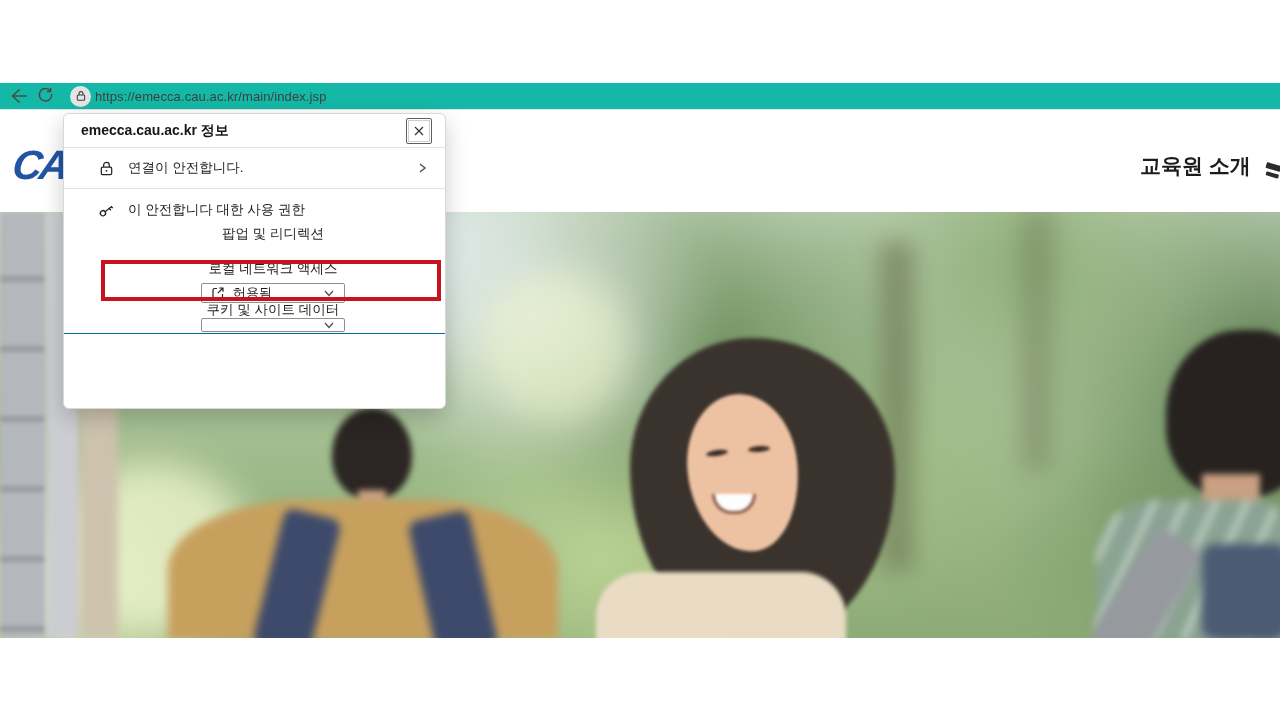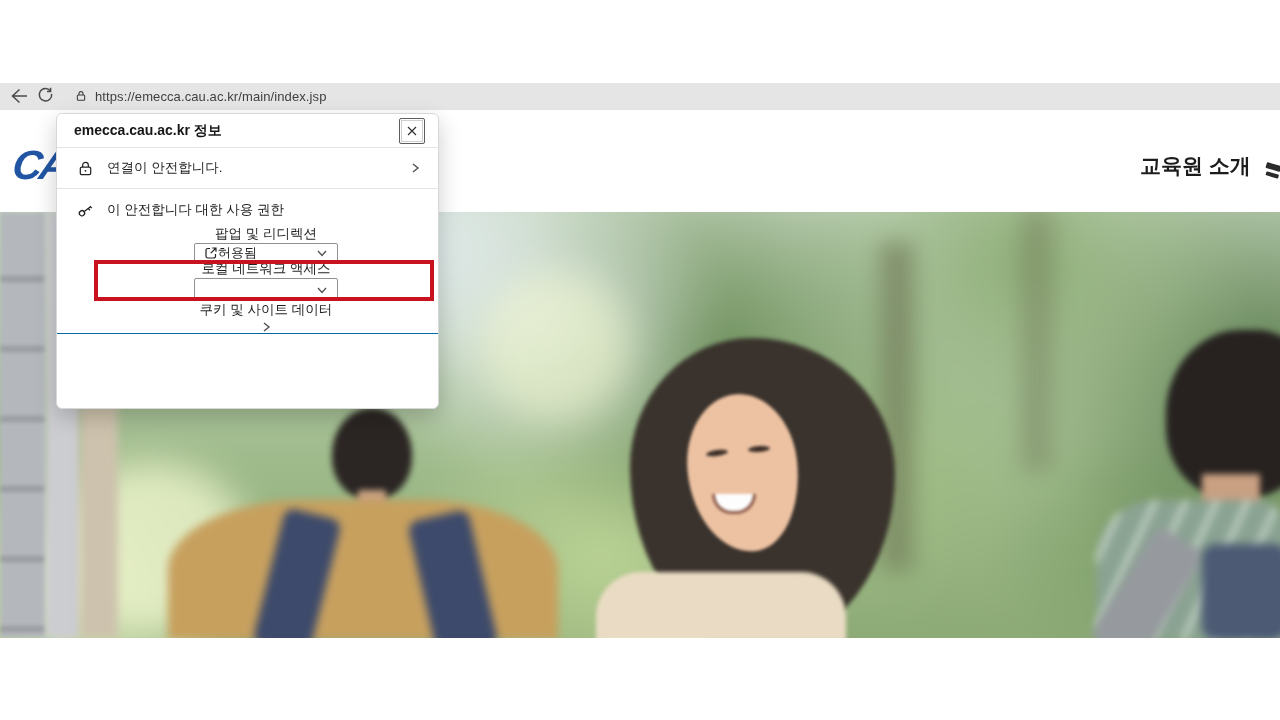--- a/index.html
+++ b/index.html
@@ -2,21 +2,21 @@
 <html><head>
 <meta charset="utf-8">
 <style>
   * { margin:0; padding:0; box-sizing:border-box; }
   html,body { width:1280px; height:720px; background:#fff; overflow:hidden;
               font-family:"Liberation Sans", sans-serif; }
   .stage { position:relative; width:1280px; height:720px; background:#fff; }
 
   
   .toolbar { position:absolute; left:0; top:83px; width:1280px; height:27px;
-             background:#e5e5e5; border-bottom:1px solid #e4e4e7;
+             background:#14b8a6; border-bottom:1px solid #e4e4e7;
              display:flex; align-items:center; padding-left:4px; }
   .tb-btn { width:28px; height:24px; display:flex; align-items:center; justify-content:center; }
   .lock-badge { width:21px; height:21px; border-radius:50%; background:#e4e4e4;
                 display:flex; align-items:center; justify-content:center; margin:0 4px 0 10px; }
   .url-text { font-size:13px; color:#3f3f3f; letter-spacing:.1px; }
 
   
   .site-header { position:absolute; left:0; top:110px; width:1280px; height:102px; background:#fff; }
   .logo { position:absolute; left:13px; top:32px; font-size:41px; font-weight:800;
           font-style:italic; color:#2155a3; letter-spacing:-3px; transform:skewX(-8deg); }
@@ -75,44 +75,44 @@
   .rp-neck  { position:absolute; left:1202px; top:262px; width:58px; height:44px; background:#c9a082; filter:blur(3px); }
   .rp-shirt { position:absolute; left:1096px; top:288px; width:190px; height:140px;
               background:repeating-linear-gradient(115deg,#8aa392 0 24px,#d9e3d8 24px 28px);
               border-radius:60px 30px 0 0; filter:blur(4px); }
   .rp-strap { position:absolute; left:1120px; top:318px; width:56px; height:130px; background:#969a9e;
               transform:rotate(32deg); filter:blur(4px); border-radius:10px; }
   .rp-pack  { position:absolute; left:1202px; top:332px; width:86px; height:96px; background:#4c5a74;
               border-radius:14px; filter:blur(4px); }
 
   
-  .popup { position:absolute; left:56px; top:113px; width:383px; height:296px; background:#fff;
+  .popup { position:absolute; left:63px; top:113px; width:383px; height:296px; background:#fff;
            border:1px solid #d8d8d8; border-radius:6px; z-index:20; color:#1f1f1f; font-size:13.5px;
            box-shadow:0 8px 22px rgba(0,0,0,.20); }
   .popup-header { height:34px; display:flex; align-items:center; padding:0 13px 0 17px;
                   border-bottom:1px solid #e3e3e3; }
   .popup-title { font-size:14px; font-weight:700; color:#161616; }
   .close-btn { margin-left:auto; width:26px; height:26px; border:1px solid #5e5e5e; background:#fff;
                display:flex; align-items:center; justify-content:center; border-radius:2px;
                box-shadow:inset 0 0 0 1px #fff, inset 0 0 0 2px #cfcfcf; }
-  .row { display:flex; align-items:center; padding:0 17px 0 18px;text-align:right; }
+  .row { display:flex; align-items:center; padding:0 17px 0 32px;text-align:right; }
   .row .icon-cell { width:20px; display:flex; justify-content:center; margin-right:12px; }
   .row-secure { height:41px; border-bottom:1px solid #e3e3e3; }
   .row-perm-title { height:30px; margin-top:6px; }
   .sub-row { padding-left:54px;flex-direction:column; }
   .row-popups { height:35px; }
   .row-local { height:41px; position:relative; }
   .red-highlight { position:absolute; left:37px; top:0; width:340px; height:41px;
                    border:4px solid #c8121f; pointer-events:none; }
   .row-cookies { height:33px; border-bottom:1px solid #0369a1; }
   .row-tracking { height:41px; }
   .row-trackers { height:33px; }
   .spacer { flex:1; }
   .dropdown { width:144px; height:32px; border:1px solid #909090; border-radius:2px; background:#fff;
-              display:flex; align-items:center; padding:0 9px; font-size:13px; color:#1f1f1f; }
+              display:flex; align-items:center; padding:0 9px; gap:8px; font-size:13px; color:#1f1f1f;margin-top:40px; }
   .dropdown .chev { margin-left:auto; }
   .toggle { width:40px; height:20px; border-radius:10px; background:#1273d3; position:relative; }
   .toggle .knob { position:absolute; right:3px; top:3px; width:14px; height:14px; border-radius:50%; background:#fff; }
   .label-txt { white-space:nowrap; }
 </style>
 </head>
 <body>
 
 <div class="stage">
 

